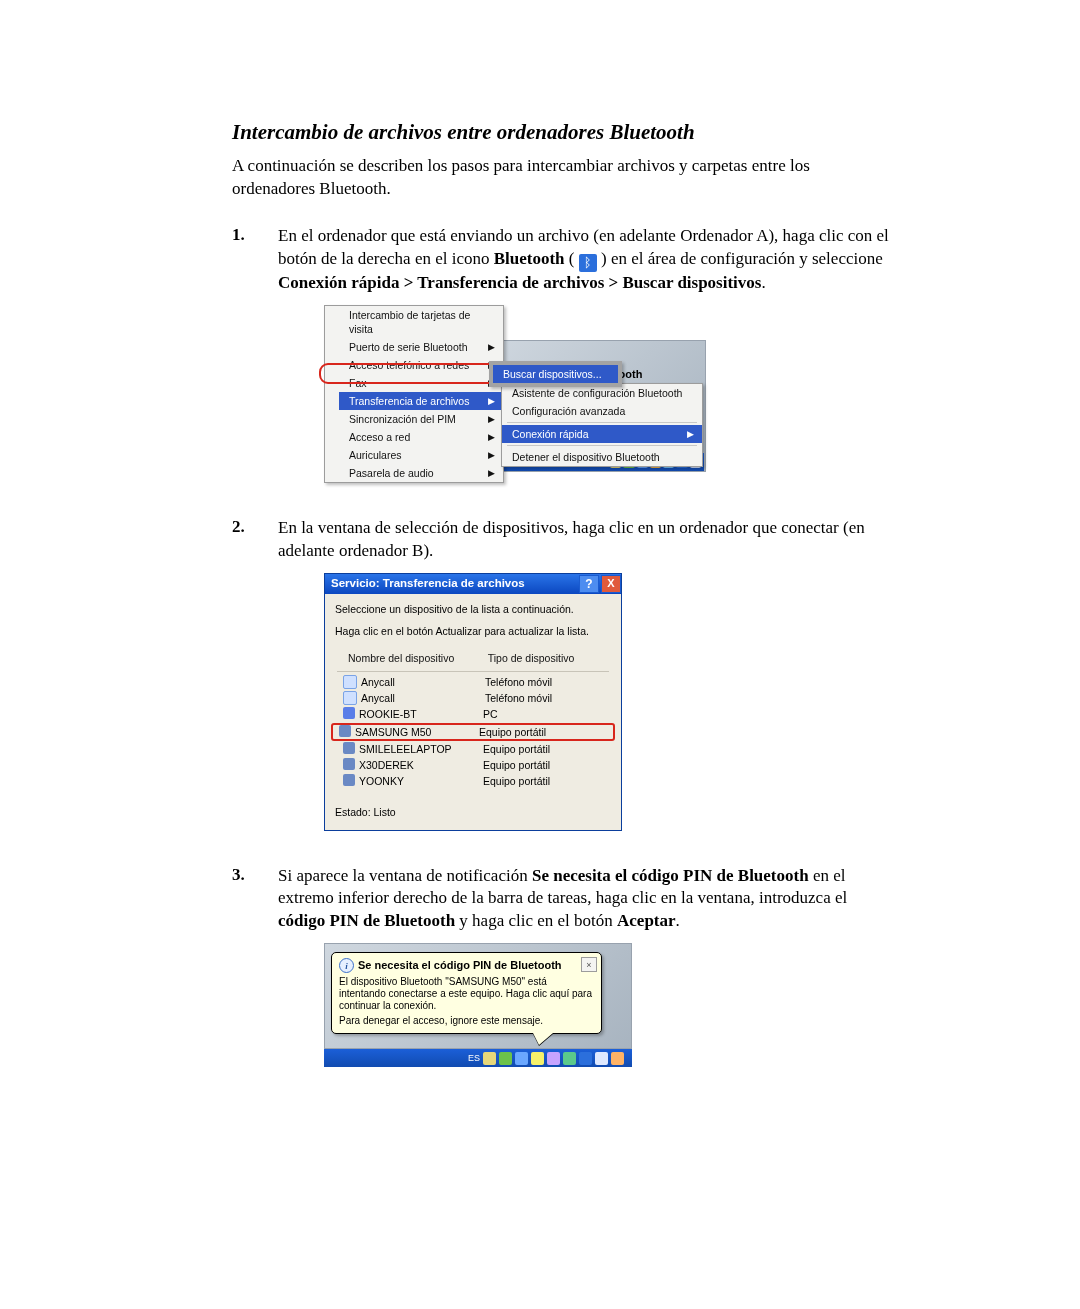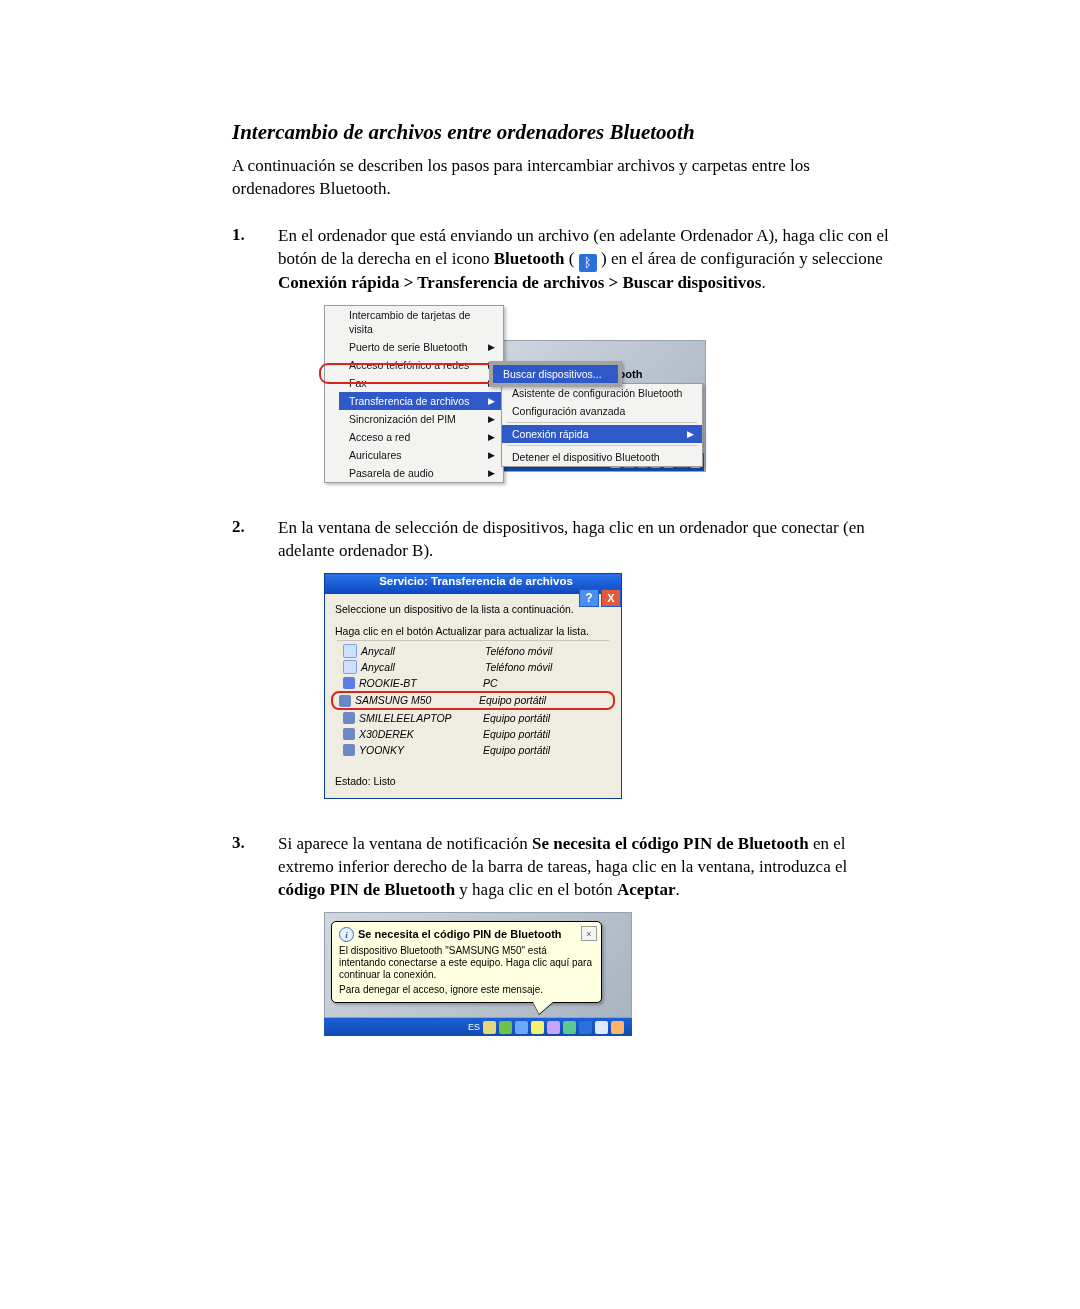--- a/index.html
+++ b/index.html
@@ -121,43 +121,43 @@
   
   .dlg {
     width: 296px;
     font-family: Tahoma, Arial, sans-serif;
     font-size: 10.5px;
     border: 1px solid #0b3e9c;
   }
   .dlg .titlebar{
     background: linear-gradient(#2a74e8,#0b47c0);
     color:#fff; display:flex; align-items:center;
-    padding:0 0 0 6px; height:20px; font-weight:bold; font-size:11.5px;flex-direction:column;
+    padding:0 0 0 6px; height:20px; font-weight:bold; font-size:11.5px;
   }
   .dlg .titlebar .tbtns{margin-left:auto;display:flex;}
   .dlg .titlebar .tb{width:18px;height:16px;margin-left:2px;border:1px solid #1a5bd0;
     display:flex;align-items:center;justify-content:center;font-weight:bold;font-family:Arial;}
   .tb.help{background:#4d8df0;color:#fff;font-size:12px;}
   .tb.close{background:#e05a3b;color:#fff;font-size:11px;}
   .dlg .dbody{ background:#efece2; padding:8px 10px 10px 10px;}
   .dlg .instr{ margin-bottom:2px;}
   .dlg .hdr{ display:flex; background:#efece2; border:1px solid transparent; border-bottom:none;
     padding:4px 2px 4px 8px; color:#111;}
   .dlg .hdrcell{ padding:2px 4px; }
   .dlg .c1{ width:136px;} .dlg .c2{ width:120px;}
   .dlg .rule{ height:1px; background:#c8c4b8; margin:0 2px 2px 2px;}
   .dlg .list{}
-  .dlg .row{ display:flex; align-items:center; padding:1px 2px 1px 8px;font-style:italic;}
+  .dlg .row{ display:flex; padding:1px 2px 1px 8px;}
   .dlg .ic{ width:12px; height:12px; margin-right:4px; border-radius:2px;
     display:inline-block; flex:0 0 12px;}
   .ic.phone{background:#cfe0ff;border:1px solid #7aa3e6;}
   .ic.pc{background:#5a7ee8;}
   .ic.lap{background:#6a89c4;}
   .dlg .sel{
-    border:2px solid #d8261c; border-radius:8px;
+    border:2px solid #d8261c; border-radius:3px;
     margin:0 -4px; padding:0 2px 0 6px;
   }
   .dlg .btns{display:flex; gap:6px; padding-top:10px;}
   .dlg .btn{
     border:1px solid #8c8c8c; background:#f4f3ee;
     border-radius:2px; padding:2px 10px; font-size:10.5px;
     box-shadow:0 1px 0 #fff inset;
   }
   .dlg .btns .spacer{flex:1;}
 
@@ -334,20 +334,24 @@
               <div class="tbtns">
                 <div class="tb help">?</div>
                 <div class="tb close">X</div>
               </div>
             </div>
             <div class="dbody">
               <div class="instr">Seleccione un dispositivo de la lista a continuación.</div>
               <div style="height:6px"></div>
               <div class="instr">Haga clic en el botón Actualizar para actualizar la lista.</div>
 
+              <div class="hdr" style="margin-top:6px;">
+                <div class="hdrcell c1">Nombre del dispositivo</div>
+                <div class="hdrcell c2">Tipo de dispositivo</div>
+              </div>
               <div class="rule"></div>
               <div class="list" id="dlg-list">
                   <div class="row">
                     <span class="ic phone"></span>
                     <span style="width: 124px; display: inline-block;">Anycall</span>
                     <span>Teléfono móvil</span>
                   </div>
                   <div class="row">
                     <span class="ic phone"></span>
                     <span style="width: 124px; display: inline-block;">Anycall</span>

